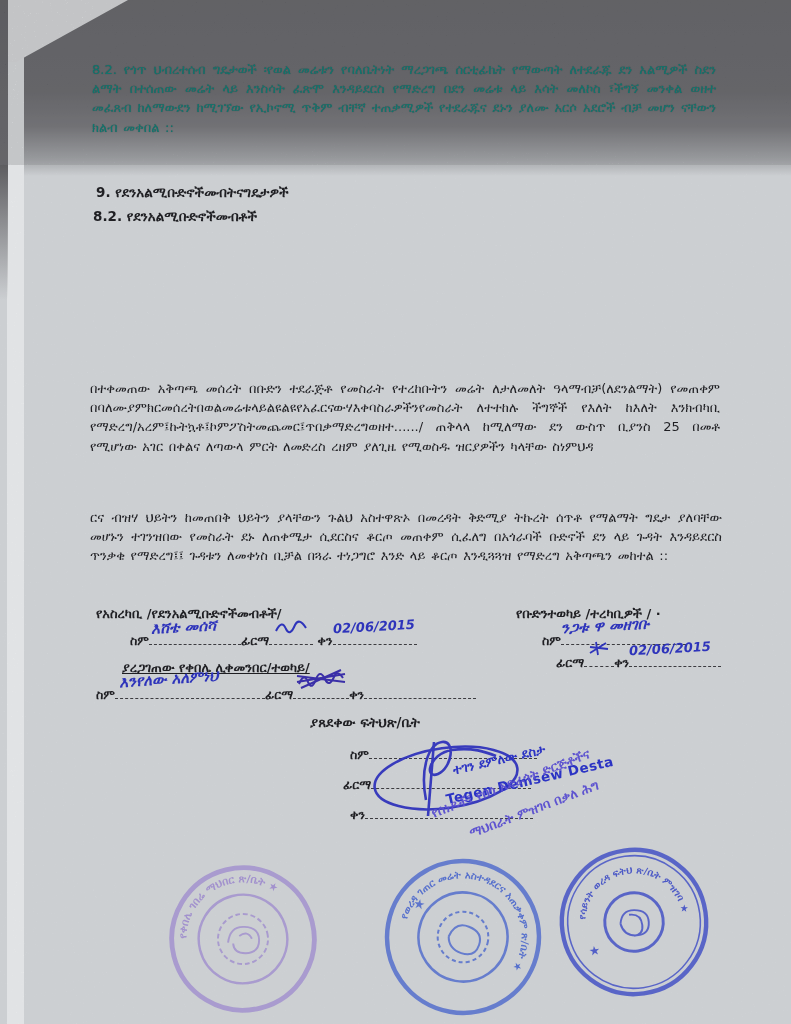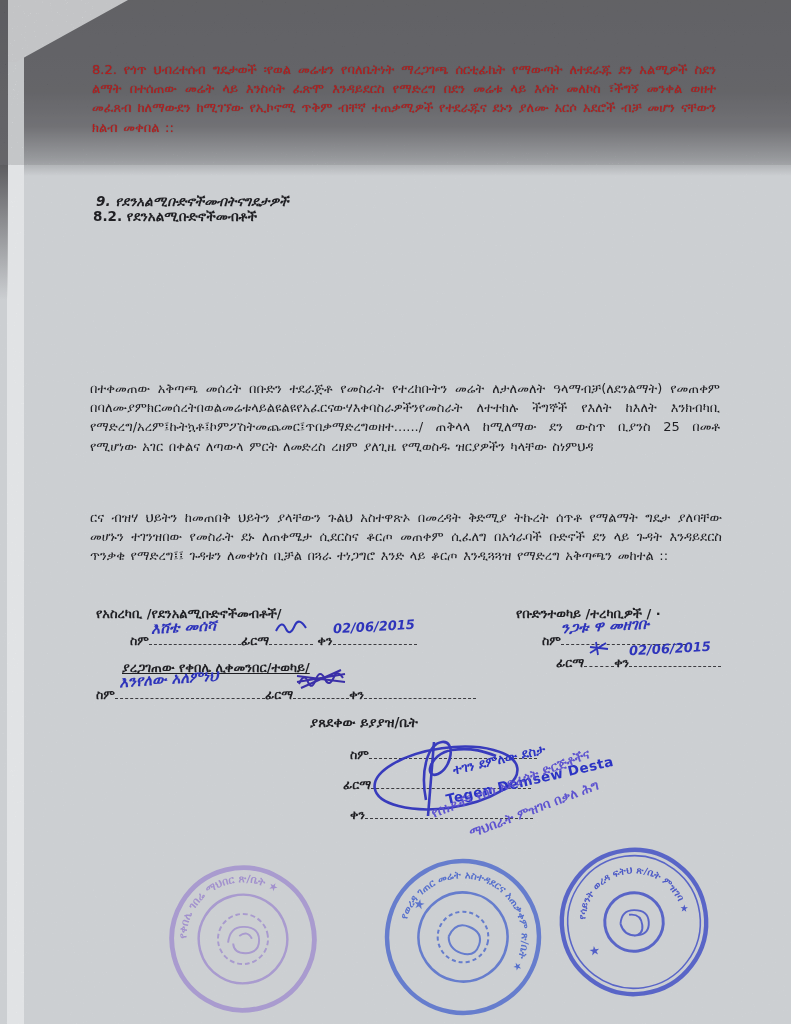--- a/index.html
+++ b/index.html
@@ -14,21 +14,21 @@
     background:linear-gradient(180deg,#4c4c4f 0%,#5a5a5d 55%,rgba(90,90,93,0) 100%);}
   .edge-strip{position:absolute;left:7px;top:0;width:17px;height:1024px;z-index:2;background:#eef0f1;}
   .fold-wedge{position:absolute;left:0;top:0;width:160px;height:70px;z-index:2;background:#eceeee;
     clip-path:polygon(0 0,128px 0,16px 62px,0 62px);}
   
   .dark-band{position:absolute;left:14px;top:0;right:0;height:176px;z-index:1;
     background:linear-gradient(180deg,#545457 0%,#59595c 52%,#6d6d70 72%,#a7aaac 90%,rgba(214,217,220,0) 100%);
     clip-path:polygon(0 50px,112px 0,100% 0,100% 100%,0 100%);}
   .txt{position:absolute;z-index:6;}
   .para{font-size:13px;line-height:1.48;text-align:justify;word-spacing:1.5px;}
-  .para-band{color:#b91c1c;font-weight:500;text-shadow:0 0 1px rgba(0,0,0,.35);}
+  .para-band{color:#0f766e;font-weight:500;text-shadow:0 0 1px rgba(0,0,0,.35);}
   .heading{font-size:13.5px;font-weight:bold;}
   .sig-label{font-size:13px;font-weight:bold;}
   .fieldrow{font-size:12.5px;font-weight:bold;white-space:nowrap;}
   .dash{display:inline-block;border-bottom:1.6px dashed #3c3c40;height:12px;position:relative;vertical-align:baseline;}
   .hand{position:absolute;color:#2e34bb;font-size:15px;font-style:italic;font-weight:bold;
     transform:rotate(-3deg);white-space:nowrap;pointer-events:none;}
   .hand-sm{font-size:13px;}
   .scribble{position:absolute;pointer-events:none;}
   .stamp{position:absolute;z-index:7;}
   .stamp-text-rot{position:absolute;z-index:8;color:#2b33c4;font-weight:bold;white-space:nowrap;}
@@ -41,21 +41,21 @@
 <div class="page">
 
   <div class="dark-band"></div>
 
   <div class="edge-shadow"></div>
   <div class="edge-strip"></div>
   <div class="fold-wedge"></div>
 
   <div class="txt para para-band" style="left:92px;top:60px;width:624px;">8.2. የጎጥ ህብረተሰብ ግዴታወች ፡የወል መሬቱን የባለቤትነት ማረጋገጫ ሰርቲፊኬት የማውጣት ለተደራጁ ደን አልሚዎች ስደን ልማት በተሰጠው መሬት ላይ እንስሳት ፈጽሞ እንዳይደርስ የማድረግ በደን መሬቱ ላይ እሳት መለኮስ ፣ችግኝ መንቀል ወዘተ መፈጸብ ከለማውደን ከሚገኘው የኢኮኖሚ ጥቅም ብቸኛ ተጠቃሚዎች የተደራጁና ደኑን ያለሙ አርሶ አደሮች ብቻ መሆን ናቸውን ክልብ መቀበል ::</div>
 
-  <div class="txt heading" style="left:96px;top:193px;font-style:italic;">9. የደንአልሚቡድኖችመብትናግዴታዎች</div>
+  <div class="txt heading" style="left:96px;top:184px;">9. የደንአልሚቡድኖችመብትናግዴታዎች</div>
   <div class="txt heading" style="left:93px;top:208px;">8.2. የደንአልሚቡድኖችመብቶች</div>
 
   <div class="txt para" style="left:90px;top:379px;width:630px;">በተቀመጠው አቅጣጫ መሰረት በቡድን ተደራጅቶ የመስራት የተረከቡትን መሬት ለታለመለት ዓላማብቻ(ለደንልማት) የመጠቀም በባለሙያምክርመሰረትበወልመሬቱላይልዩልዩየአፈርናውሃእቀባስራዎችንየመስራት ለተተከሉ ችግኞች የእለት ከእለት እንክብካቢ የማድረግ/አረም፤ኩትኳቶ፤ኮምፖስትመጨመር፤ጥበቃማድረግወዘተ....../ ጠቅላላ ከሚለማው ደን ውስጥ ቢያንስ 25 በመቶ የሚሆነው አገር በቀልና ለጣውላ ምርት ለመድረስ ረዘም ያለጊዜ የሚወስዱ ዝርያዎችን ካላቸው ስነምህዳ</div>
   <div class="txt para" style="left:90px;top:508px;width:632px;">ርና ብዝሃ ህይትን ከመጠበቅ ህይትን ያላቸውን ጉልህ አስተዋጽኦ በመረዳት ቅድሚያ ትኩረት ሰጥቶ የማልማት ግዴታ ያለባቸው መሆኑን ተገንዝበው የመስራት ደኑ ለጠቀሜታ ሲደርስና ቆርጦ መጠቀም ሲፈለግ በአጎራባች ቡድኖች ደን ላይ ጉዳት እንዳይደርስ ጥንቃቄ የማድረግ፤፤ ጉዳቱን ለመቀነስ ቢቻል በጓራ ተነጋግሮ እንድ ላይ ቆርጦ እንዲጓጓዝ የማድረግ አቅጣጫን መከተል ::</div>
 
   <div class="txt sig-label" style="left:96px;top:606px;">የአስረካቢ /የደንአልሚቡድኖችመብቶች/</div>
   <div class="txt sig-label" style="left:516px;top:606px;text-align:center;">የቡድንተወካይ /ተረካቢዎች / ·</div>
 
   <div class="txt fieldrow" style="left:130px;top:632px;">
     <span>ስም</span><span class="dash" style="width:92px;"><span class="hand" style="left:2px;top:-14px;">እሸቴ መሰሻ</span></span><span>ፊርማ</span><span class="dash" style="width:44px;"><svg class="scribble" style="left:4px;top:-14px;" width="36" height="18">
@@ -75,21 +75,21 @@
   <div class="txt sig-label" style="left:122px;top:660px;text-decoration:underline;">ያረጋገጠው የቀበሌ ሊቀመንበር/ተወካይ/</div>
   <div class="txt fieldrow" style="left:96px;top:686px;">
     <span>ስም</span><span class="dash" style="width:150px;"><span class="hand" style="left:4px;top:-16px;transform:rotate(-4deg);">እንየለው አለምነህ</span></span><span>ፊርማ</span><span class="dash" style="width:56px;"><svg class="scribble" style="left:2px;top:-18px;" width="52" height="24">
           <g stroke="#3a2fa8" stroke-width="2" fill="none">
             <path d="M4,16 q5,-12 9,-2 q4,9 8,-3 q4,-10 9,0 q4,9 9,-2 q3,-8 9,1"></path>
             <path d="M2,8 L50,14 M2,14 L50,6 M6,20 L46,2"></path>
           </g>
         </svg></span><span>ቀን</span><span class="dash" style="width:112px;"></span>
   </div>
 
-  <div class="txt heading" style="left:310px;top:714px;">ያጸደቀው ይያያዝ/ቤት</div>
+  <div class="txt heading" style="left:310px;top:714px;">ያጸደቀው ፍትህጽ/ቤት</div>
   <div class="txt fieldrow" style="left:350px;top:746px;">
     <span>ስም</span><span class="dash" style="width:168px;"></span>
   </div>
   <div class="txt fieldrow" style="left:343px;top:776px;">
     <span>ፊርማ</span><span class="dash" style="width:160px;"></span>
   </div>
   <div class="txt fieldrow" style="left:350px;top:806px;">
     <span>ቀን</span><span class="dash" style="width:168px;"></span>
   </div>
 

